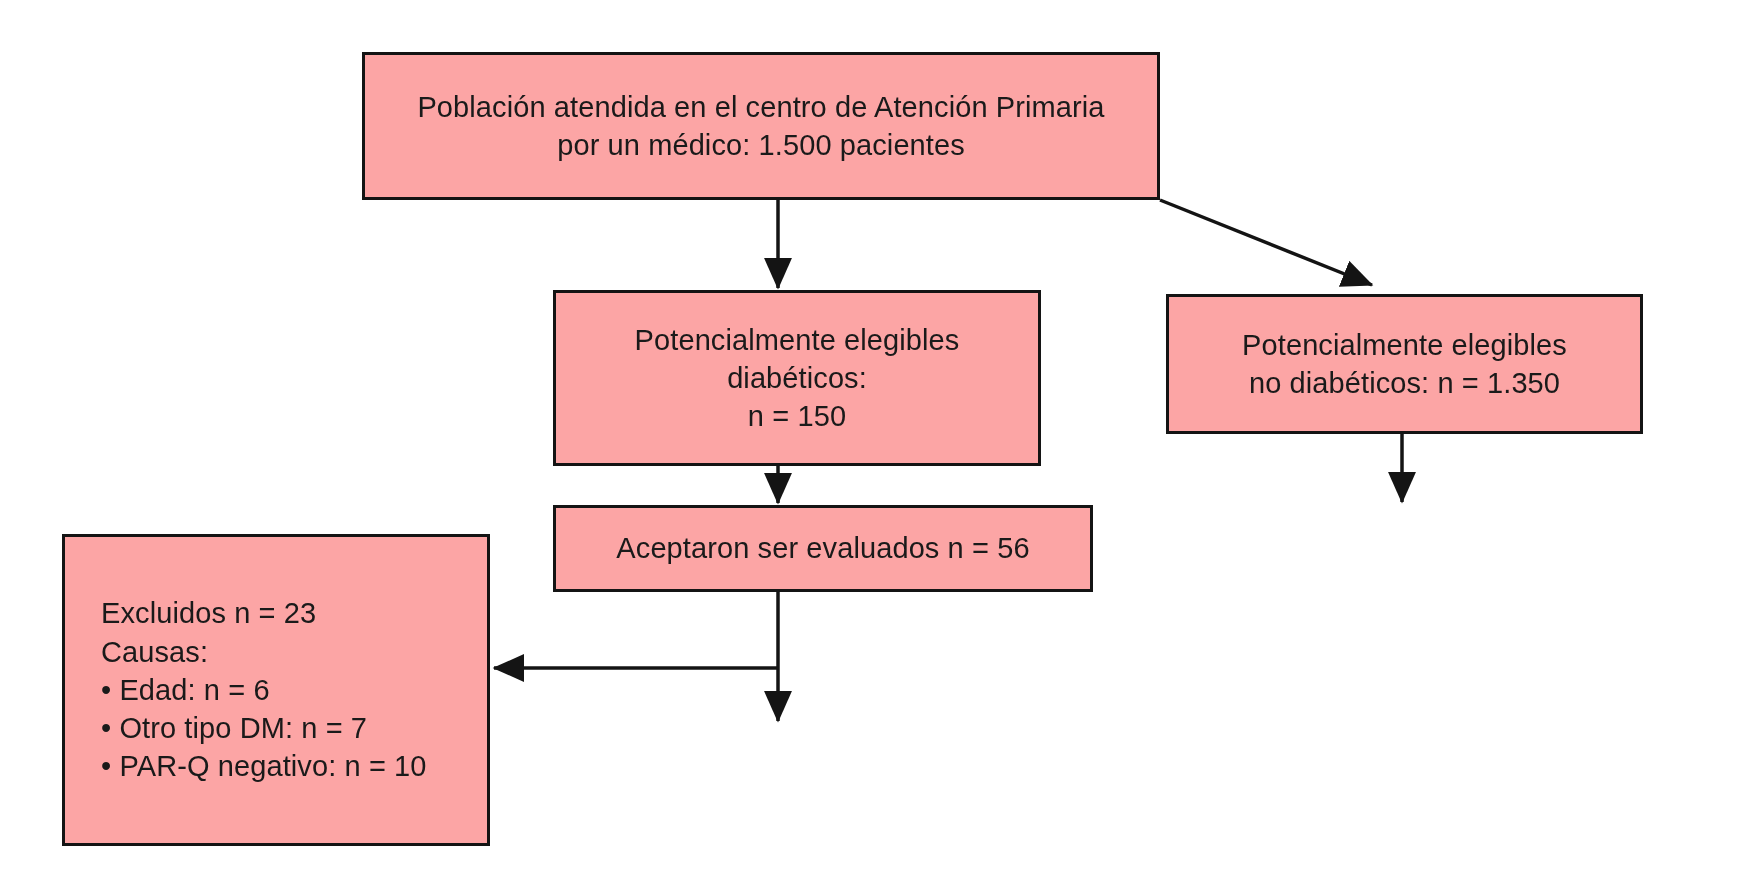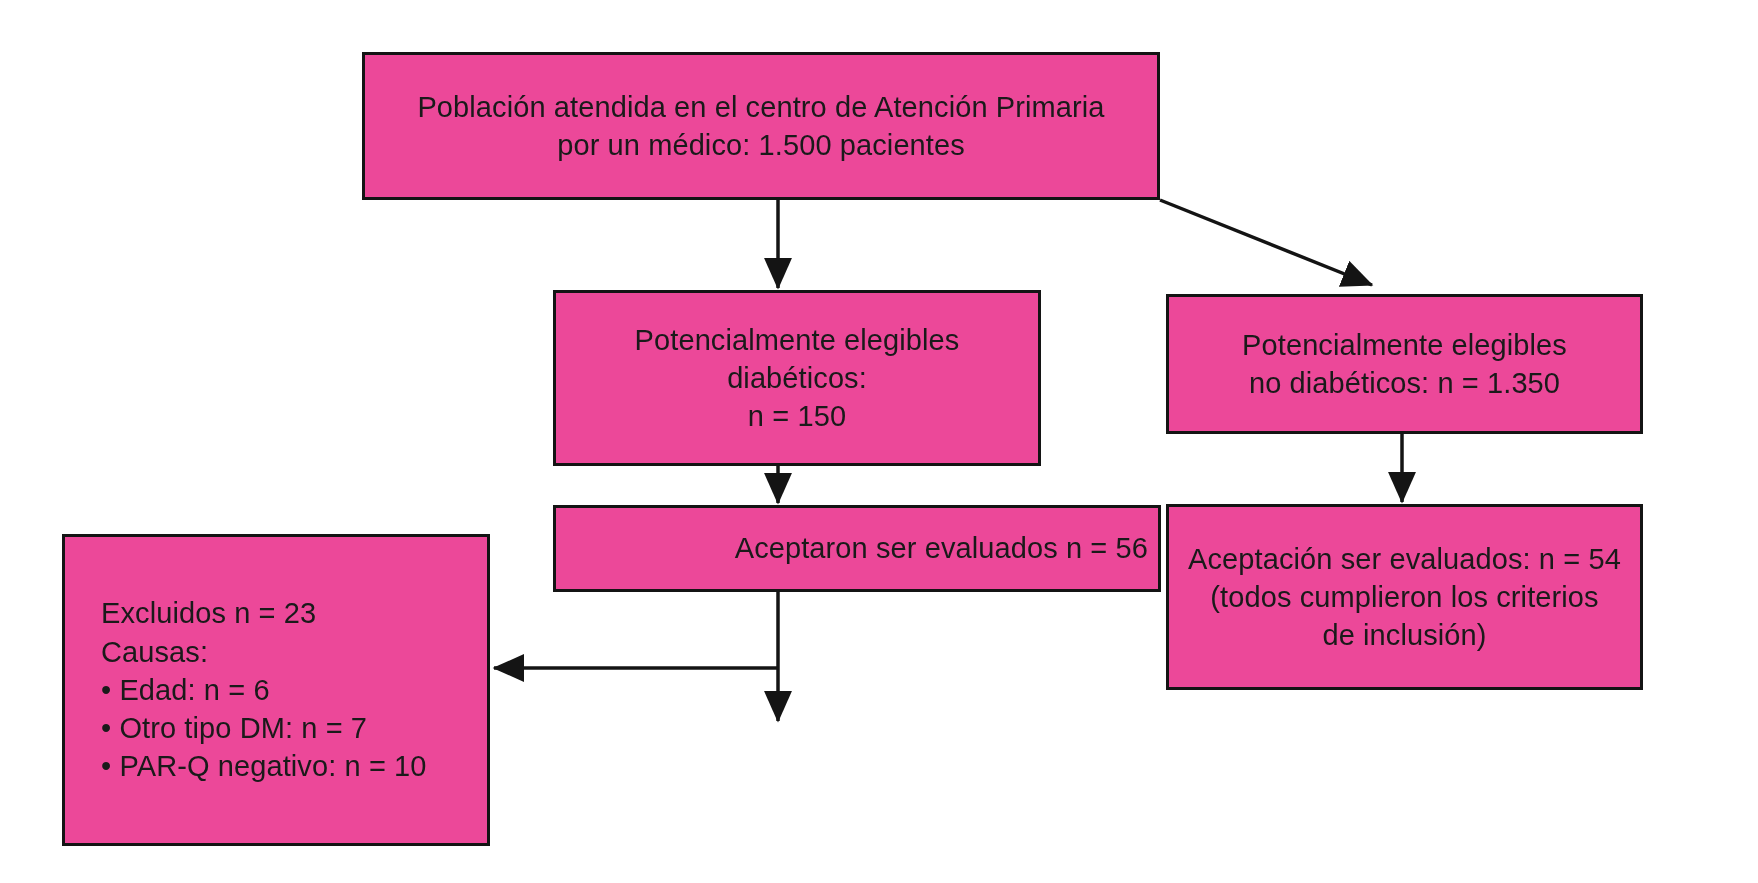--- a/index.html
+++ b/index.html
@@ -23,21 +23,21 @@
     left: 0;
     top: 0;
     width: 1758px;
     height: 883px;
     pointer-events: none;
   }
   .node {
     position: absolute;
     box-sizing: border-box;
     border: 3px solid #141414;
-    background: #ec4899;
+    background: #fca5a5;
     display: flex;
     align-items: center;
     justify-content: center;
     text-align: center;
     line-height: 1.32;
     font-size: 29px;
     letter-spacing: 0.1px;
     color: #1a1a1a;
   }
   .node .node-text {
@@ -55,21 +55,21 @@
   .node-left .node-text {
     padding-left: 36px;
     padding-right: 14px;
     white-space: pre-line;
   }
 
   
   #node-population      { left: 362px; top: 52px;  width: 798px; height: 148px; }
   #node-eligible-dm     { left: 553px; top: 290px; width: 488px; height: 176px; }
   #node-eligible-nondm  { left: 1166px; top: 294px; width: 477px; height: 140px; }
-  #node-accepted-dm     { left: 553px; top: 505px; width: 608px; height: 87px; text-align: right; }
+  #node-accepted-dm     { left: 553px; top: 505px; width: 540px; height: 87px; }
   #node-accepted-nondm  { left: 1166px; top: 504px; width: 477px; height: 186px; }
   #node-excluded        { left: 62px;  top: 534px; width: 428px; height: 312px; }
   #node-included        { left: 556px; top: 723px; width: 521px; height: 125px; }
 </style>
 </head>
 <body>
 
 <div id="flow-root">
 
   <svg class="flow-svg" viewBox="0 0 1758 883" xmlns="http://www.w3.org/2000/svg">
@@ -108,25 +108,20 @@
 
   <div class="node" id="node-eligible-nondm">
     <span class="node-text">Potencialmente elegibles
 no diabéticos: n = 1.350</span>
   </div>
 
   <div class="node" id="node-accepted-dm">
     <span class="node-text">Aceptaron ser evaluados n = 56</span>
   </div>
 
-  <div class="node" id="node-accepted-nondm">
-    <span class="node-text">Aceptación ser evaluados: n = 54
-(todos cumplieron los criterios
-de inclusión)</span>
-  </div>
 
   <div class="node node-left" id="node-excluded">
     <span class="node-text">Excluidos n = 23
 Causas:
 • Edad: n = 6
 • Otro tipo DM: n = 7
 • PAR-Q negativo: n = 10</span>
   </div>
 
 

